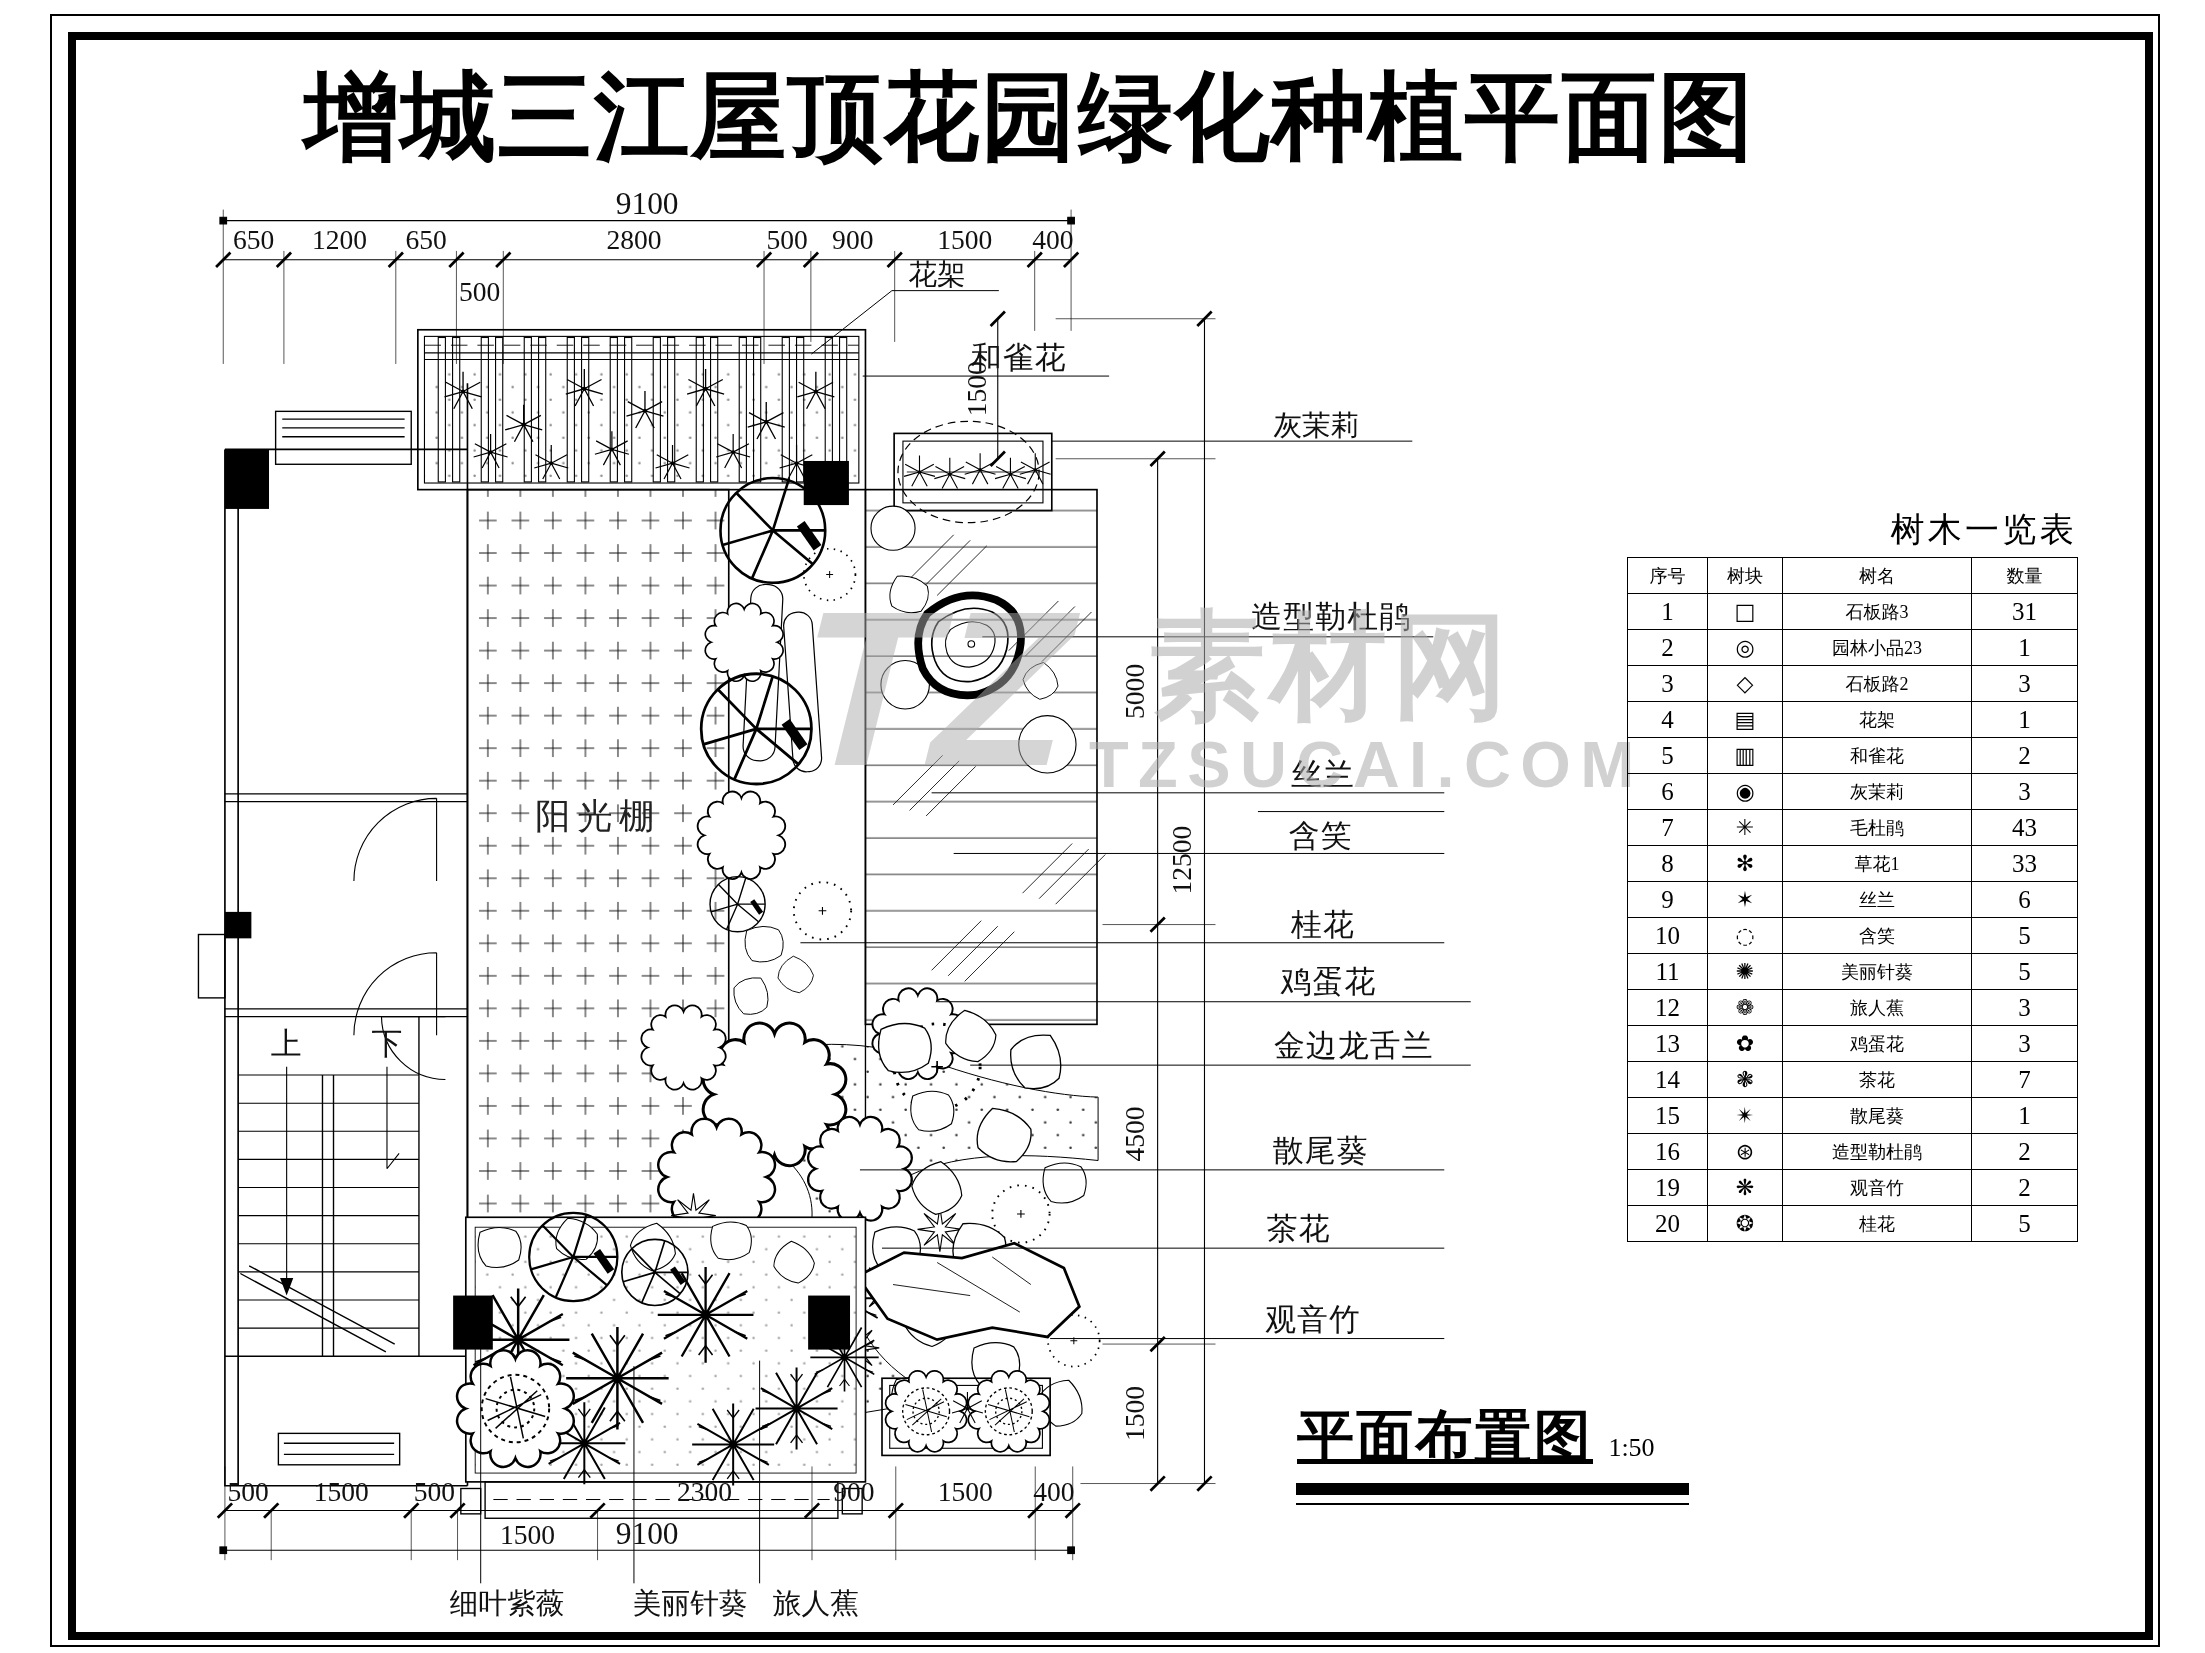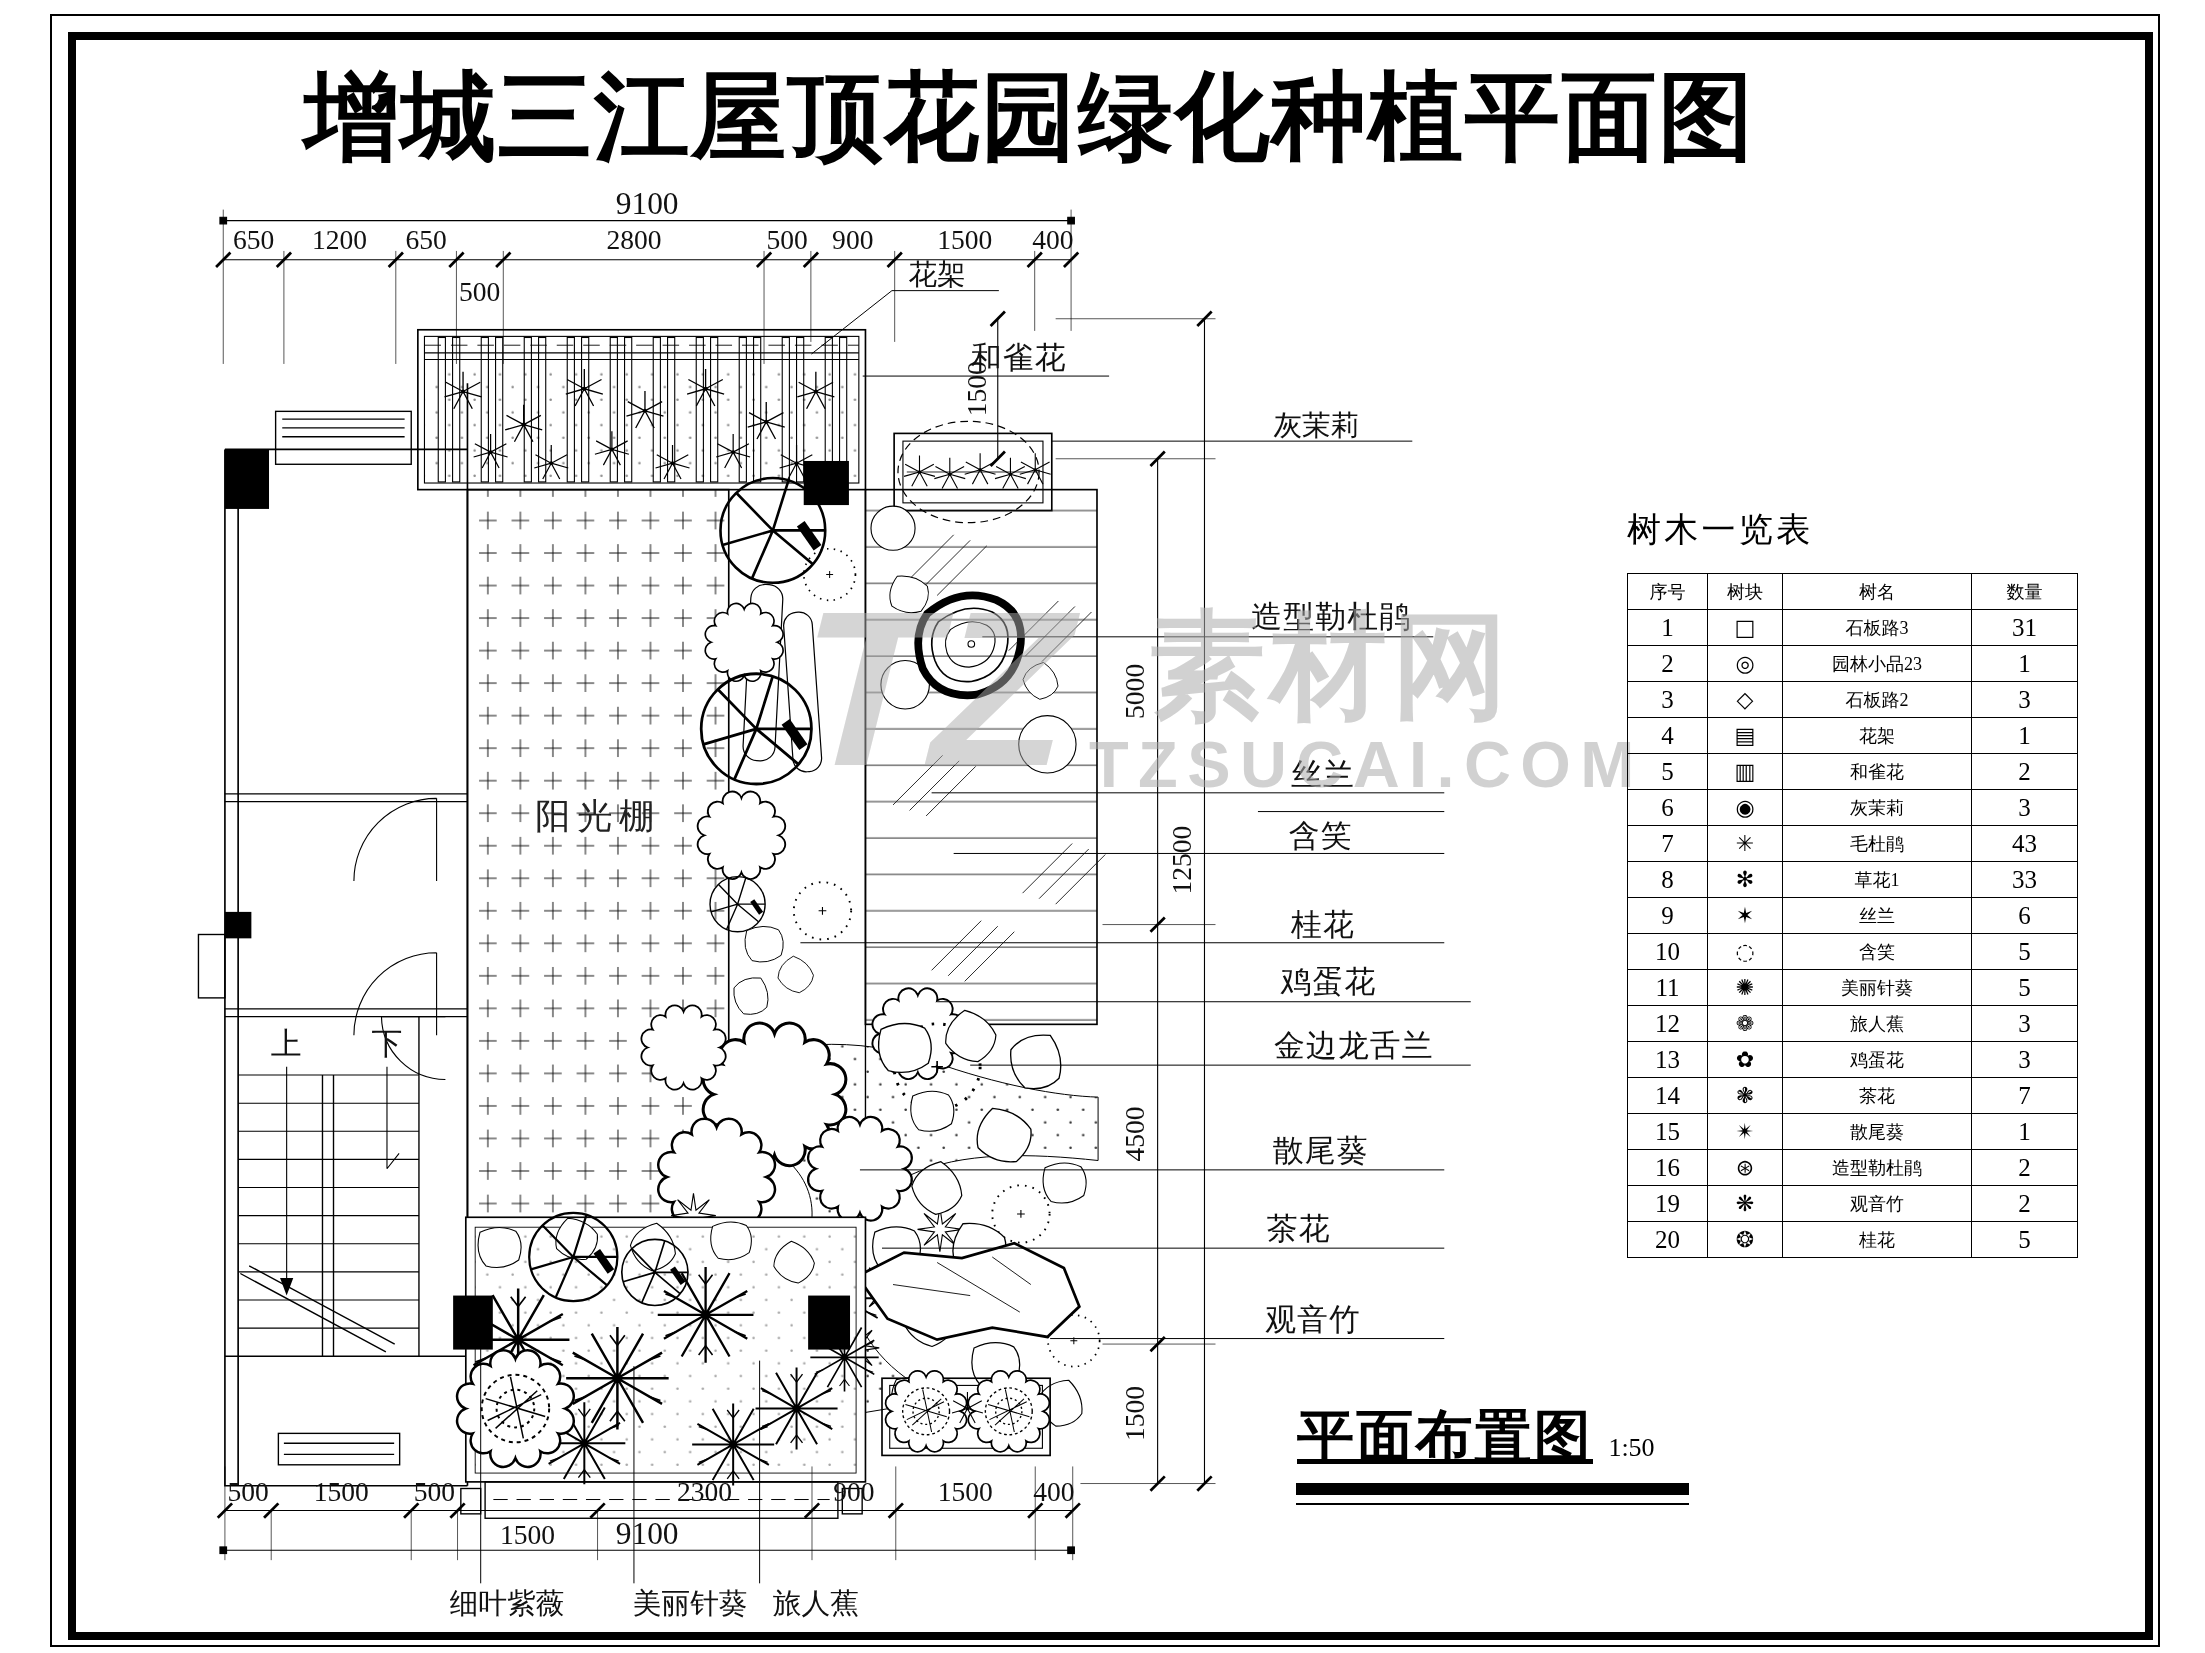--- a/index.html
+++ b/index.html
@@ -12,21 +12,21 @@
   
   .main-title{left:304px;top:53px;width:1334px;font-size:97px;font-weight:bold;
               letter-spacing:1.7px;white-space:nowrap;transform:scaleX(.98);transform-origin:left;}
   
   .wm{color:#adadad;opacity:.55;font-family:"Liberation Sans","DejaVu Sans",sans-serif;font-weight:bold;}
   .wm-logo{left:802px;top:562px;font-size:221px;transform:skewX(-14deg);opacity:.5;}
   .wm-name{left:1149px;top:589px;font-size:116px;letter-spacing:5.5px;opacity:.55;}
   .wm-url{left:1089px;top:727px;font-size:65px;letter-spacing:9.4px;opacity:.55;}
   
   .table-wrap{left:1627px;top:507px;width:450px;}
-  .table-title{text-align:left;font-size:34px;letter-spacing:3.3px;margin-bottom:20px;}
+  .table-title{text-align:right;font-size:34px;letter-spacing:3.3px;margin-bottom:4px;}
   table.plant-table{border-collapse:collapse;table-layout:fixed;width:450px;}
   .plant-table th,.plant-table td{border:1.1px solid #000;text-align:center;padding:0;height:35px;overflow:hidden;}
   .plant-table th{font-size:18px;font-weight:normal;}
   .c-no,.c-qty{font-size:25px;}
   .c-name{font-size:18px;}
   .c-sym{font-size:22px;font-family:"DejaVu Sans",sans-serif;}
   
   .caption{left:1297px;top:1399px;white-space:nowrap;}
   .caption .cap-main{font-size:57px;font-weight:bold;letter-spacing:2.2px;text-decoration:underline;}
   .caption .cap-scale{font-size:26px;margin-left:15.4px;}

